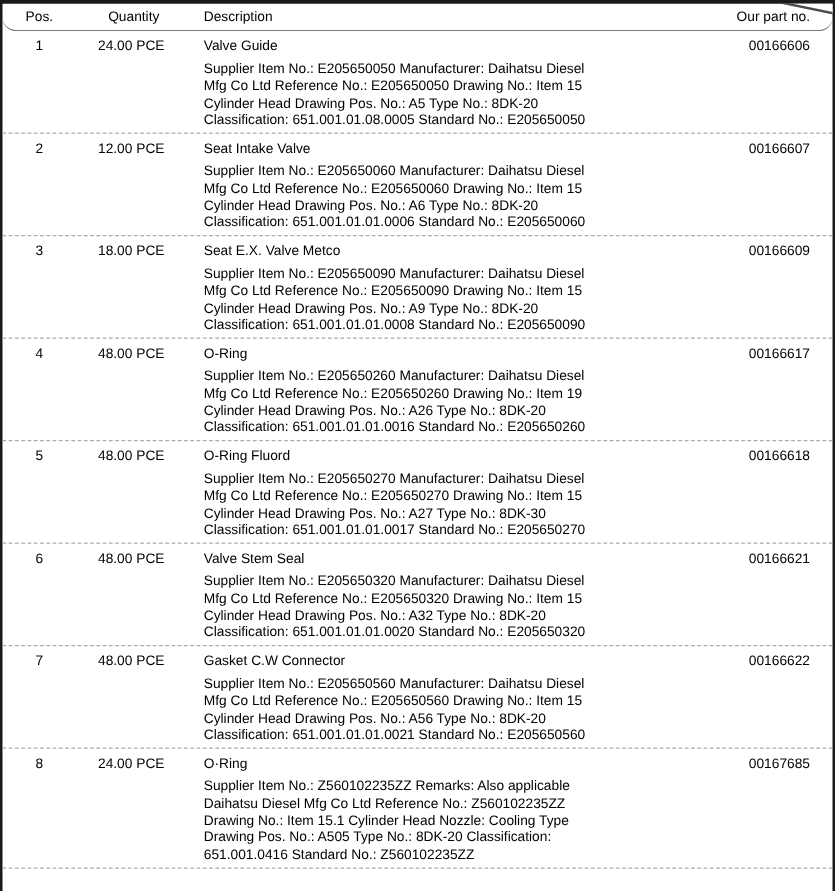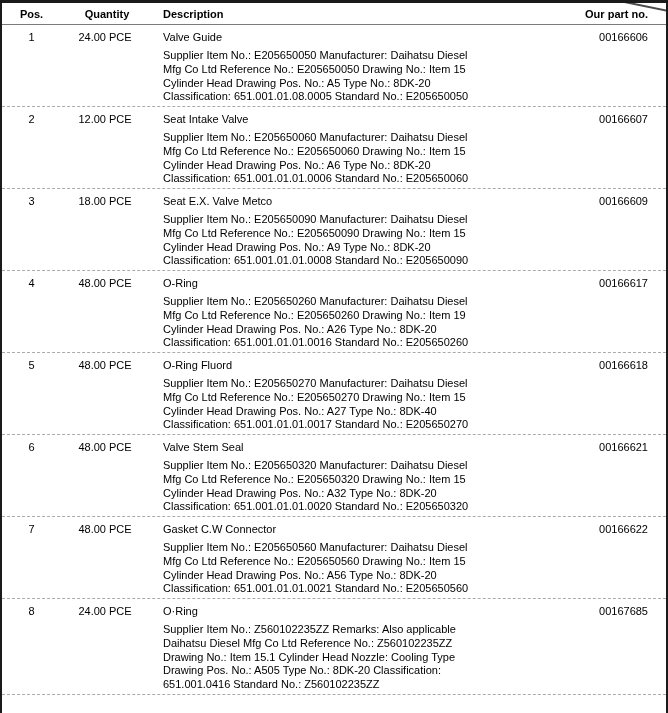--- a/index.html
+++ b/index.html
@@ -16,25 +16,26 @@
     border-left: 2px solid var(--border, #0d0d0d);
     border-right: 2px solid var(--border, #0d0d0d);
     overflow: hidden;
   }
   .grid-cols {
     display: grid;
     grid-template-columns: 59px 92px 1fr 140px;
     padding-right: 18px;
   }
   .header {
-    font-weight: bold;
+    font-weight: normal;
     padding-top: 5px;
     padding-bottom: 3px;
     border-bottom: 1px solid var(--header_rule, #7a7a7a);
     line-height: 13px;
+    border-radius: 11px;
   }
   .col-pos   { text-align: center; }
   .col-qty   { text-align: center; padding-right: 4px; white-space: nowrap; }
   .col-desc  { padding-left: 10px; }
   .col-part  { text-align: right; white-space: nowrap; }
   .row {
     padding-top: 6px;
     padding-bottom: 2px;
     border-bottom: 1px dashed var(--row_separator, #ababab);
     line-height: 13px;
@@ -125,21 +126,21 @@
   </div>
 
   <div class="row grid-cols">
     <div class="col-pos">5</div>
     <div class="col-qty">48.00 PCE</div>
     <div class="col-desc">
       <div class="desc-title">O-Ring Fluord</div>
       <div class="desc-detail">
             <div class="detail-line">Supplier Item No.: E205650270 Manufacturer: Daihatsu Diesel</div>
             <div class="detail-line">Mfg Co Ltd Reference No.: E205650270 Drawing No.: Item 15</div>
-            <div class="detail-line">Cylinder Head Drawing Pos. No.: A27 Type No.: 8DK-40</div>
+            <div class="detail-line">Cylinder Head Drawing Pos. No.: A27 Type No.: 8DK-30</div>
             <div class="detail-line">Classification: 651.001.01.01.0017 Standard No.: E205650270</div>
           </div>
     </div>
     <div class="col-part">00166618</div>
   </div>
 
   <div class="row grid-cols">
     <div class="col-pos">6</div>
     <div class="col-qty">48.00 PCE</div>
     <div class="col-desc">

